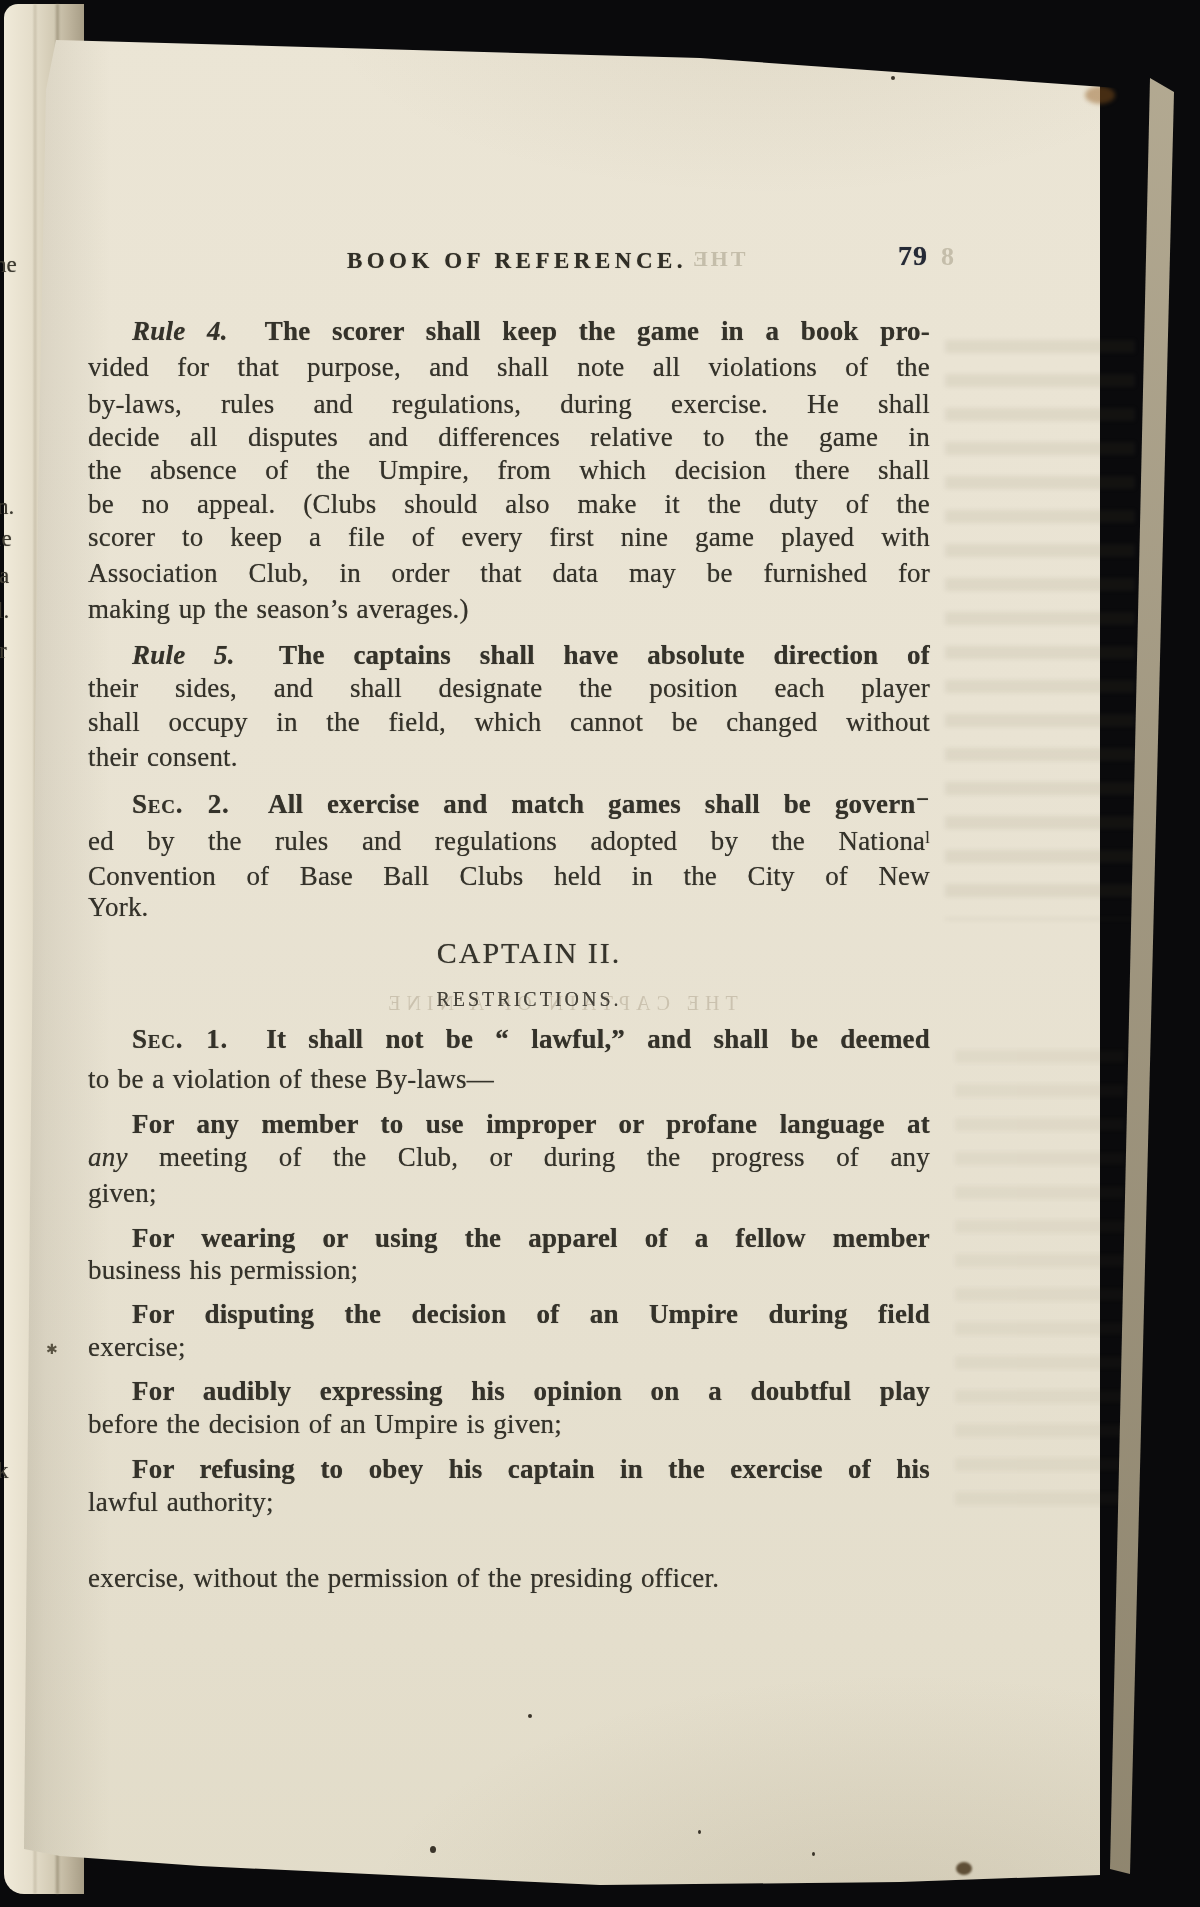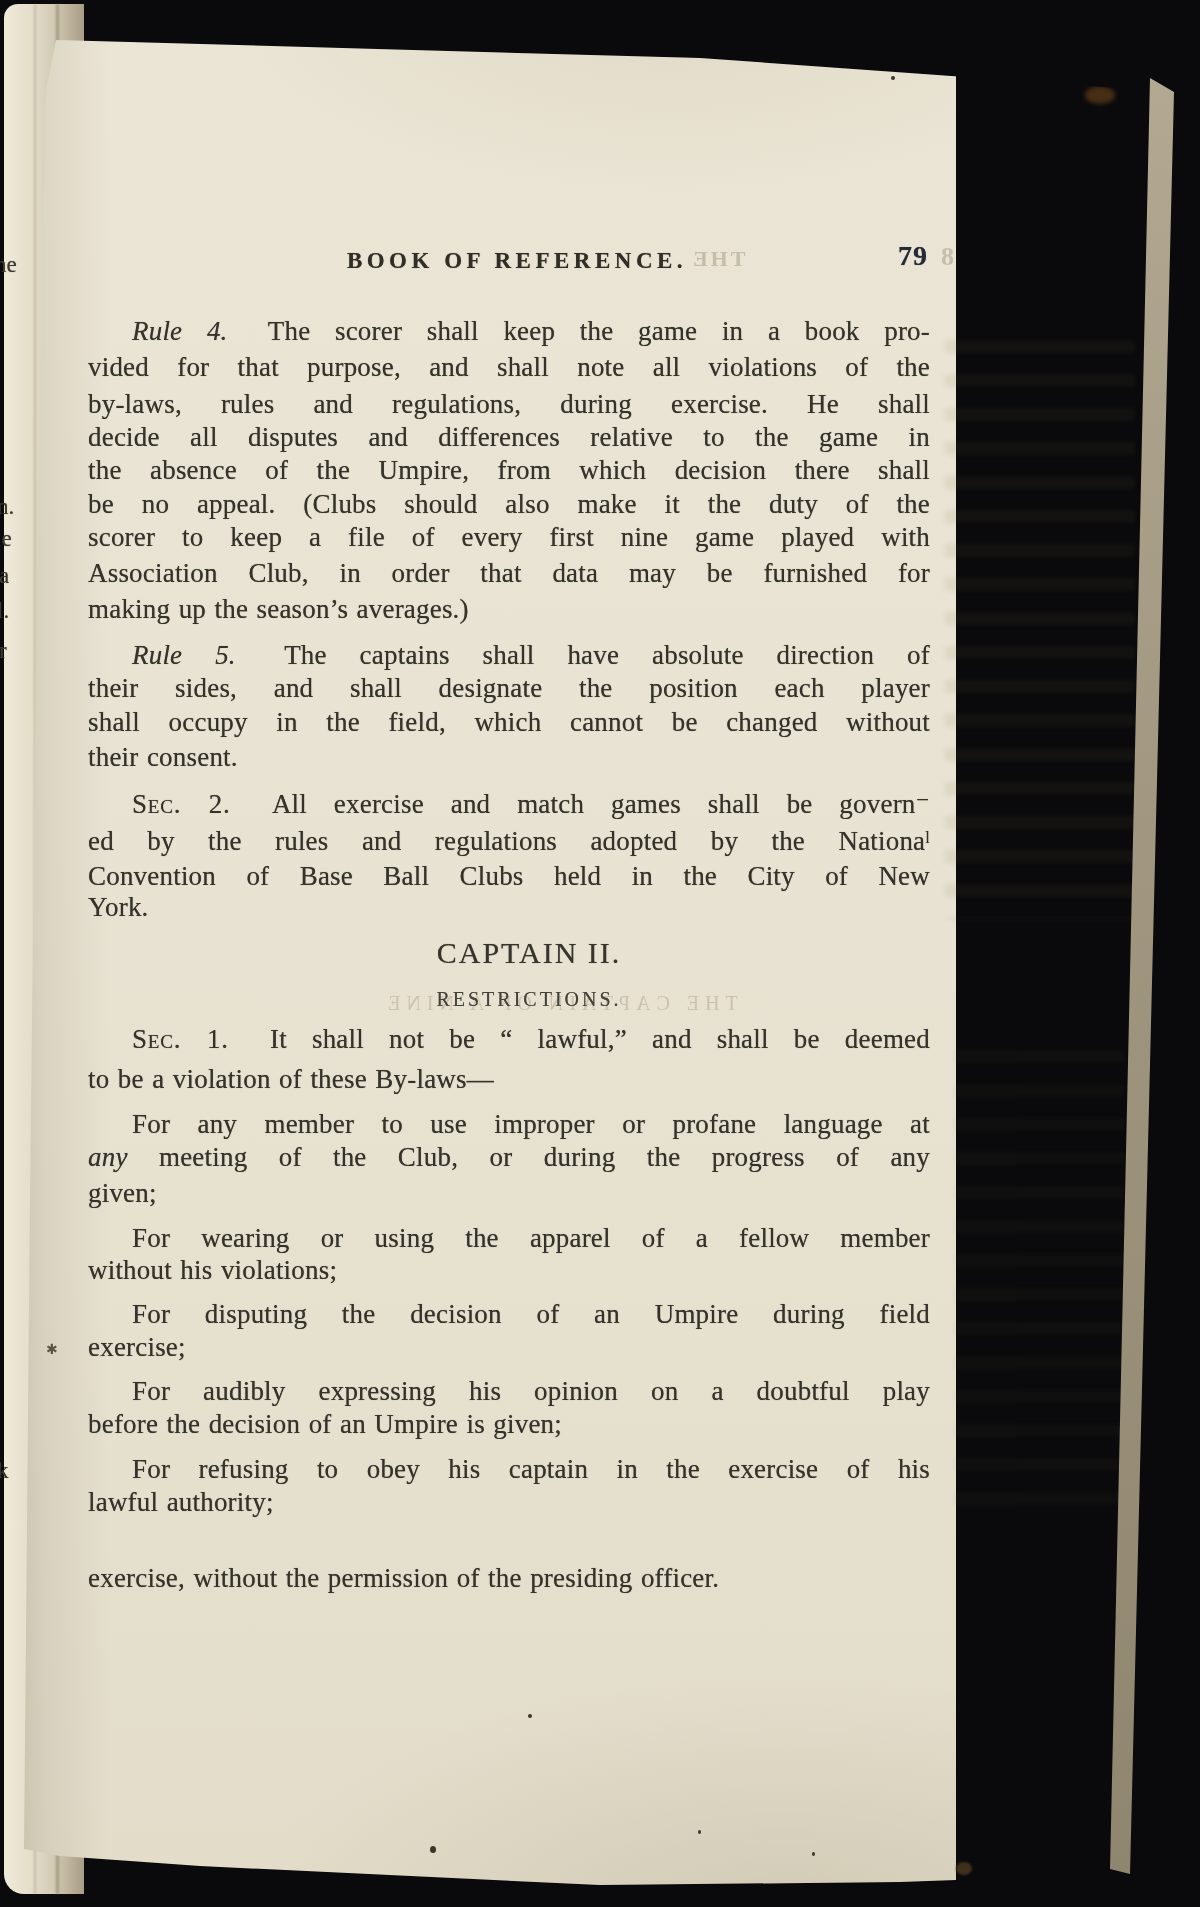--- a/index.html
+++ b/index.html
@@ -17,21 +17,21 @@
   .under-page::after{
     content:"";position:absolute;top:0;bottom:0;left:52px;width:3px;
     background:rgba(120,108,85,.45);filter:blur(1px);
   }
   .under-page::before{
     content:"";position:absolute;top:0;bottom:0;left:30px;width:2px;
     background:rgba(130,118,92,.3);filter:blur(1px);
   }
   
   .page{
-    position:absolute;left:0;top:0;width:956px;height:1907px;
+    position:absolute;left:0;top:0;width:1100px;height:1907px;
     clip-path:polygon(56px 40px,700px 58px,1174px 92px,1166px 600px,1158px 1100px,1128px 1874px,900px 1882px,600px 1885px,200px 1866px,60px 1856px,24px 1849px,30px 1200px,38px 500px,46px 90px);
     background:
       radial-gradient(900px 420px at 82% 101%, rgba(120,105,72,.16), transparent 60%),
       radial-gradient(700px 300px at 70% 0%, rgba(130,115,80,.10), transparent 65%),
       linear-gradient(90deg, rgba(95,85,62,.26) 0px, rgba(95,85,62,.10) 45px, rgba(95,85,62,0) 110px),
       linear-gradient(180deg,#ebe5d5 0%,#e9e3d3 38%,#e6e0cf 72%,#e2dcc9 100%);
   }
   
   .page-edge-right{
     position:absolute;left:0;top:0;width:1200px;height:1907px;pointer-events:none;
@@ -42,21 +42,21 @@
   
   .ln{
     position:absolute;left:88px;width:842px;height:34px;
     font-size:27px;line-height:34px;color:#34322a;
     letter-spacing:.2px;word-spacing:1.5px;
     text-align:justify;text-align-last:justify;
     text-shadow:0 0 .7px rgba(44,42,32,.65);
     white-space:normal;
   }
   .ln.end{text-align-last:left;}
-  .ln.ind{text-indent:44px;}
+  .ln.ind{text-indent:44px;font-weight:bold;}
   .lead{margin-right:16px;}
   .it{font-style:italic;}
   .sc{font-variant:small-caps;letter-spacing:.8px;}
   .running-title{
     position:absolute;left:88px;top:248px;width:842px;text-align:center;
     transform:translateX(8px);
     font-size:23px;font-weight:700;letter-spacing:4.5px;color:#302e26;
     text-shadow:0 0 .8px rgba(40,38,28,.6);
   }
   .page-number{
@@ -133,21 +133,21 @@
     <div class="section-heading">RESTRICTIONS.</div>
 
     <div class="ln ind" style="top:1022px"><span class="lead sc">Sec. 1.</span> <span>It shall not be “ lawful,” and shall be deemed</span></div>
     <div class="ln end" style="top:1062px">to be a violation of these By-laws—</div>
 
     <div class="ln ind" style="top:1107px">For any member to use improper or profane language at</div>
     <div class="ln" style="top:1140px"><span class="it">any</span> <span>meeting of the Club, or during the progress of any</span></div>
     <div class="ln end" style="top:1176px">given;</div>
 
     <div class="ln ind" style="top:1221px">For wearing or using the apparel of a fellow member</div>
-    <div class="ln end" style="top:1253px">without his violations;</div>
+    <div class="ln end" style="top:1253px">business his permission;</div>
 
     <div class="ln ind" style="top:1297px">For disputing the decision of an Umpire during field</div>
     <div class="ln end" style="top:1330px">exercise;</div>
     <div class="mark-star" style="left:46px;top:1341px;">✱</div>
 
     <div class="ln ind" style="top:1374px">For audibly expressing his opinion on a doubtful play</div>
     <div class="ln end" style="top:1407px">before the decision of an Umpire is given;</div>
 
     <div class="ln ind" style="top:1452px">For refusing to obey his captain in the exercise of his</div>
     <div class="ln end" style="top:1485px">lawful authority;</div>

